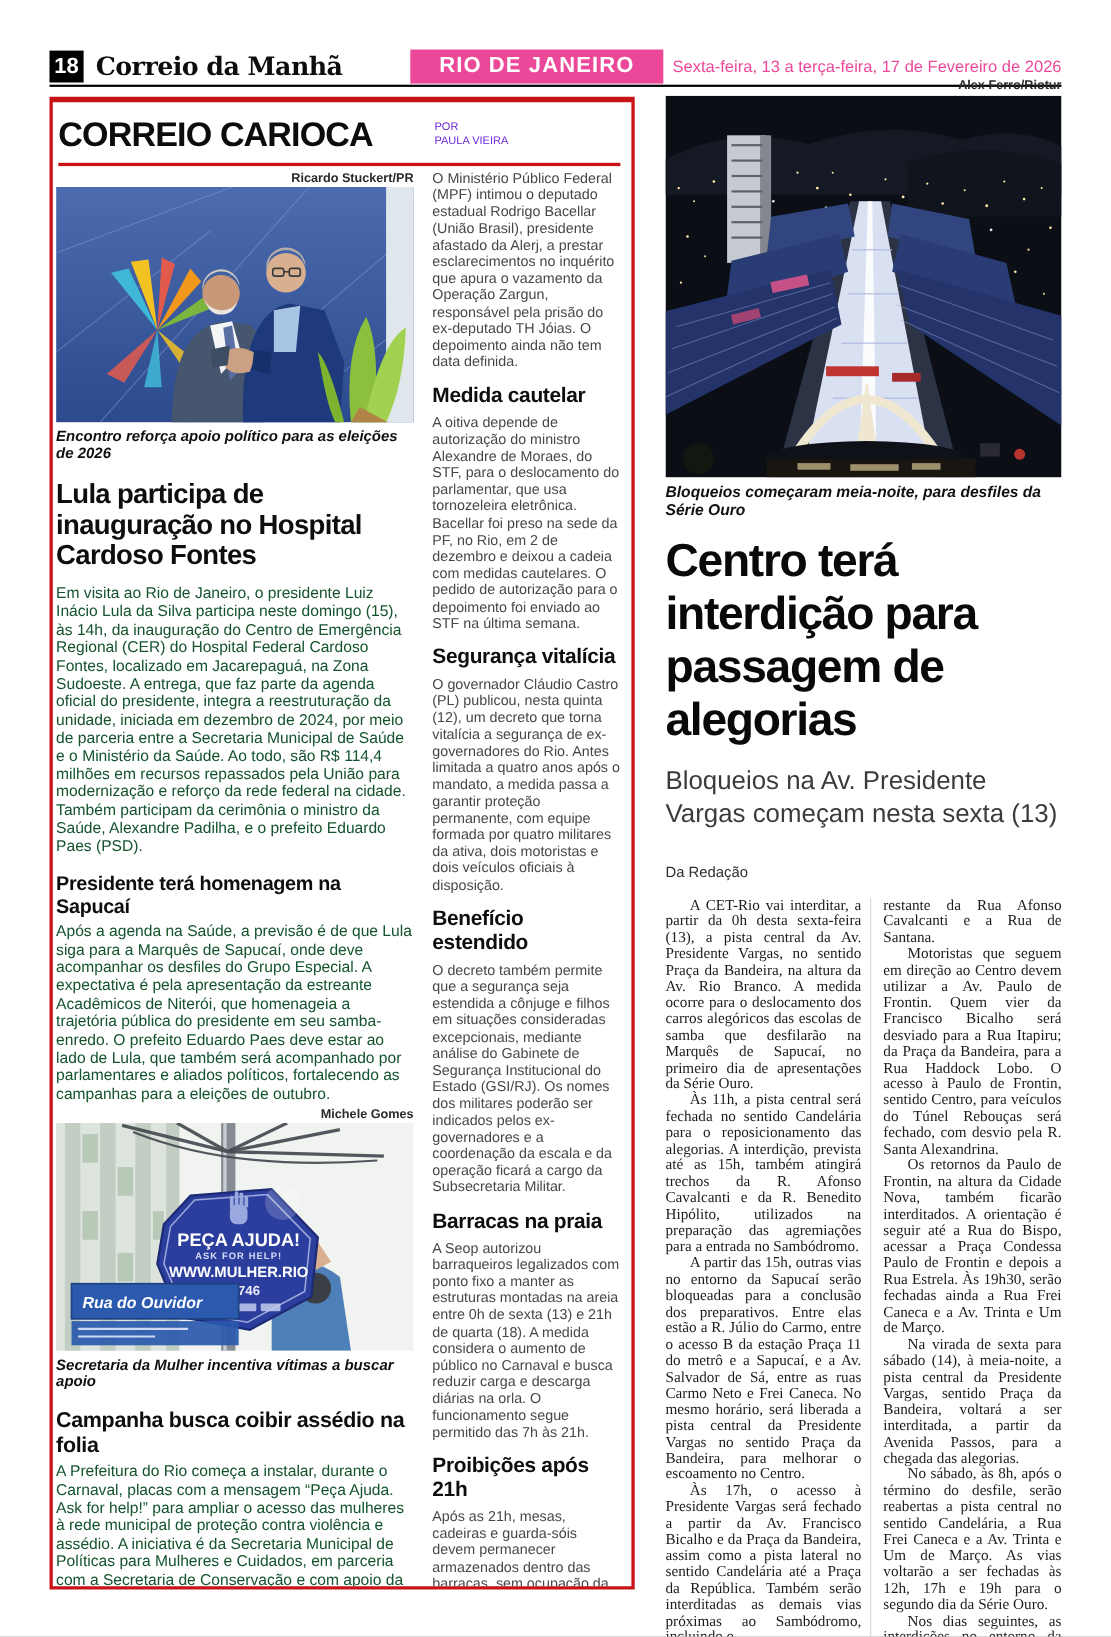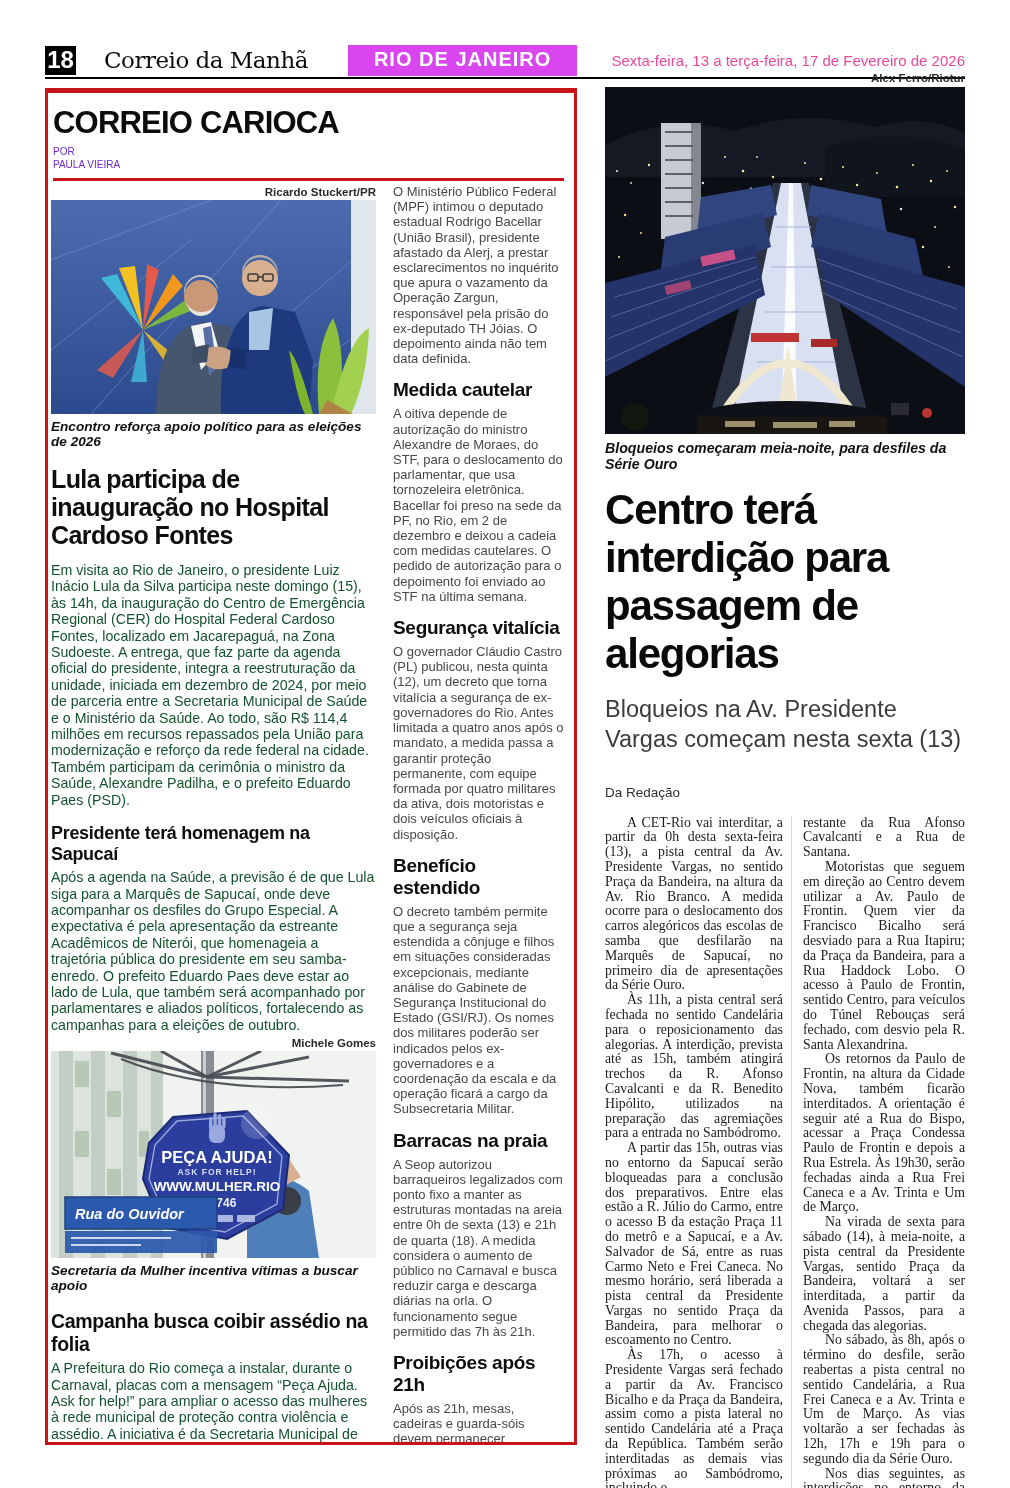--- a/index.html
+++ b/index.html
@@ -1,31 +1,31 @@
 <!DOCTYPE html>
 <html><head>
 <meta charset="utf-8">
 <style>
   html,body{margin:0;padding:0;background:#9a9a9a;}
   #page{position:relative;width:1010px;height:1488px;background:#ffffff;overflow:hidden;
         font-family:"Liberation Sans",sans-serif;}
   
   .hdr{position:absolute;left:45px;top:43px;width:920px;height:34px;display:flex;align-items:center;
        border-bottom:2px solid #000;}
-  .pagenum{background:#000;color:#fff;font-weight:800;font-size:24px;width:31px;height:29px;
+  .pagenum{background:#000;color:#fff;font-weight:800;font-size:20px;width:31px;height:29px;
            display:flex;align-items:center;justify-content:center;}
-  .masthead{font-family:"DejaVu Serif",serif;font-weight:400;font-size:23px;color:#0d0d0d;
-            margin-left:28px;letter-spacing:-0.5px;}
-  .sectionbox{background:#d946ef;color:#fff;font-weight:800;font-size:20px;letter-spacing:1px;
-              padding:3px 26px 5px;margin-left:40px;}
+  .masthead{font-family:"DejaVu Serif",serif;font-weight:700;font-size:23px;color:#0d0d0d;
+            margin-left:11px;letter-spacing:-0.5px;}
+  .sectionbox{background:#ec4899;color:#fff;font-weight:800;font-size:20px;letter-spacing:1px;
+              padding:3px 26px 5px;margin-left:62px;}
   .hdr-date{margin-left:auto;font-size:15px;color:#ec4899;}
   
   .ccbox{position:absolute;left:45px;top:88px;width:532px;height:1357px;box-sizing:border-box;
          border:3px solid #c81418;border-top-width:5px;padding:6px 8px 8px 3px;overflow:hidden;}
-  .cc-head{display:flex;align-items:flex-start;margin:6px 0 0 2px;flex-direction:column;}
+  .cc-head{display:flex;align-items:flex-start;margin:6px 0 0 2px;}
   .cc-title{font-size:31px;font-weight:800;letter-spacing:-0.8px;color:#0c0c0c;width:342px;}
   .cc-byline{font-size:10px;color:#6d28d9;line-height:1.25;padding-top:5px;}
   .cc-rule{height:3px;background:#c81418;margin:7px 2px 0 2px;}
   .cc-cols{display:flex;gap:17px;margin-top:3px;}
   .col1{width:325px;flex:0 0 325px;}
   .col2{flex:1;min-width:0;}
   .credit{text-align:right;font-size:11.5px;font-weight:700;color:#2a2a2a;margin:2px 0 2px;}
   .caption{font-style:italic;font-weight:600;font-size:13.6px;color:#101010;margin:5px 0 0;}
   .art-head{font-size:25px;line-height:1.12;font-weight:800;letter-spacing:-0.6px;color:#0e0e0e;
             margin:16px 0 13px;}

